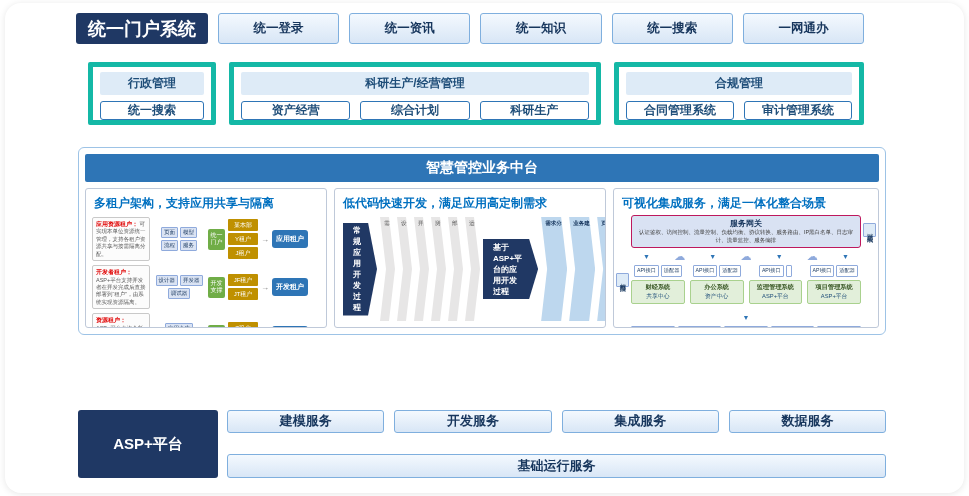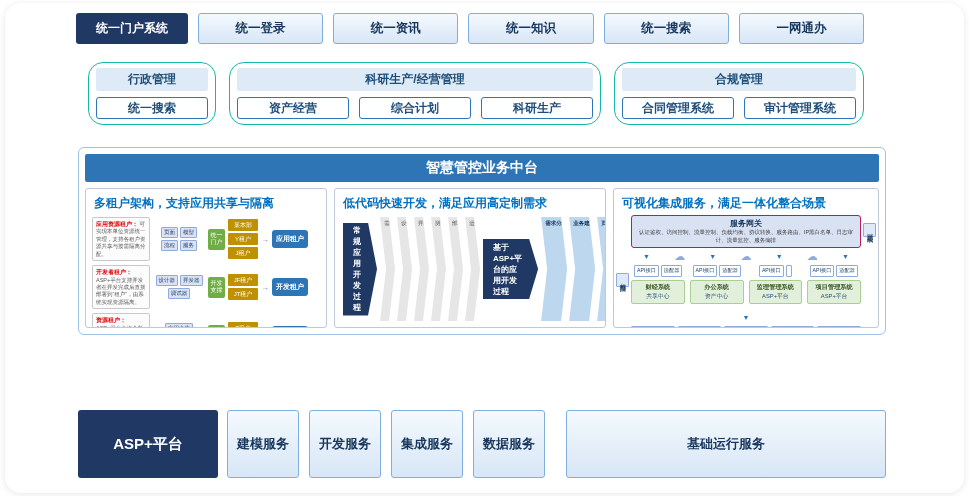--- a/index.html
+++ b/index.html
@@ -7,26 +7,26 @@
   .page { position:relative; width:969px; height:496px; background:#fff; overflow:hidden; }
   .card { position:absolute; inset:3px 5px; border-radius:16px; box-shadow:0 1px 7px rgba(0,0,0,.10); background:#fff; }
 
   
   .pill { background:linear-gradient(180deg,#F4F9FE 0%,#D8E6F6 100%); border:1px solid #7FAFDE; border-radius:3px;
           color:#17365D; font-weight:bold; display:flex; align-items:center; justify-content:center; font-size:12.5px; }
   .navy { background:#1F3864; color:#fff; border-radius:3px; display:flex; align-items:center; justify-content:center; font-weight:bold; }
 
   
   .portal-row { position:absolute; left:76px; top:13px; width:788px; height:31px; display:flex; gap:10px; z-index:2; }
-  .portal-row .navy { width:112px; font-size:12px; }
+  .portal-row .navy { width:132px; font-size:18px; }
   .portal-row .pill { flex:1; }
 
   
   .groups-row { position:absolute; left:88px; top:62px; width:776px; height:63px; display:flex; gap:13px; z-index:2; }
-  .group { border:1px solid #14b8a6; border-radius:15px; background:#fff; padding:5px 7px; display:flex; flex-direction:column; gap:6px; }
+  .group { border:5px solid #14b8a6; border-radius:2px; background:#fff; padding:5px 7px; display:flex; flex-direction:column; gap:6px; }
   .g1 { width:128px; } .g2 { width:372px; } .g3 { flex:1; }
   .gtitle { background:#DEEBF7; color:#1F4E79; font-weight:bold; font-size:12px; text-align:center; padding:3px 0; border-radius:2px; }
   .gitems { display:flex; gap:10px; flex:1; }
   .gitem { flex:1; border:1px solid #2E75B6; border-radius:3px; background:#fff; color:#1F4E79; font-weight:bold; font-size:12px;
            display:flex; align-items:center; justify-content:center; }
 
   
   .middle { position:absolute; left:78px; top:147px; width:808px; height:188px; border:1px solid #9DC3E6; border-radius:6px;
             background:#fff; padding:6px; display:flex; flex-direction:column; gap:6px; z-index:2; }
   .mheader { background:#2E75B6; color:#fff; font-size:14px; font-weight:bold; text-align:center; padding:5px 0; border-radius:2px; }
@@ -85,21 +85,21 @@
   .toolsrow { display:flex; gap:3px; }
   .tool { flex:1; border:1px solid #8FAADC; background:#EDF2FA; color:#17365D; font-size:5.5px; text-align:center; padding:2.5px 0;
           border-radius:1px; white-space:nowrap; }
   .vlabel { position:absolute; writing-mode:vertical-rl; font-size:6.5px; color:#17365D; background:#DEEBF7;
             border:1px solid #8FAADC; padding:4px 1px; border-radius:1px; letter-spacing:1px; }
   .vl-left { left:2px; top:58px; } .vl-right { right:2px; top:8px; }
 
   
   .bottom { position:absolute; left:78px; top:410px; width:808px; height:68px; display:flex; gap:9px; z-index:2; }
   .bottom .navy { width:140px; font-size:15px; }
-  .bright { flex:1; display:flex; flex-direction:row; gap:21px; }
+  .bright { flex:1; display:flex; flex-direction:column; gap:21px; }
   .brow1 { display:flex; gap:10px; flex:1; }
   .brow1 .pill { flex:1; font-size:13px; }
   .base { flex:1; font-size:13px; }
 </style>
 </head>
 <body>
 
 <div class="page">
   <div class="card"></div>
 

